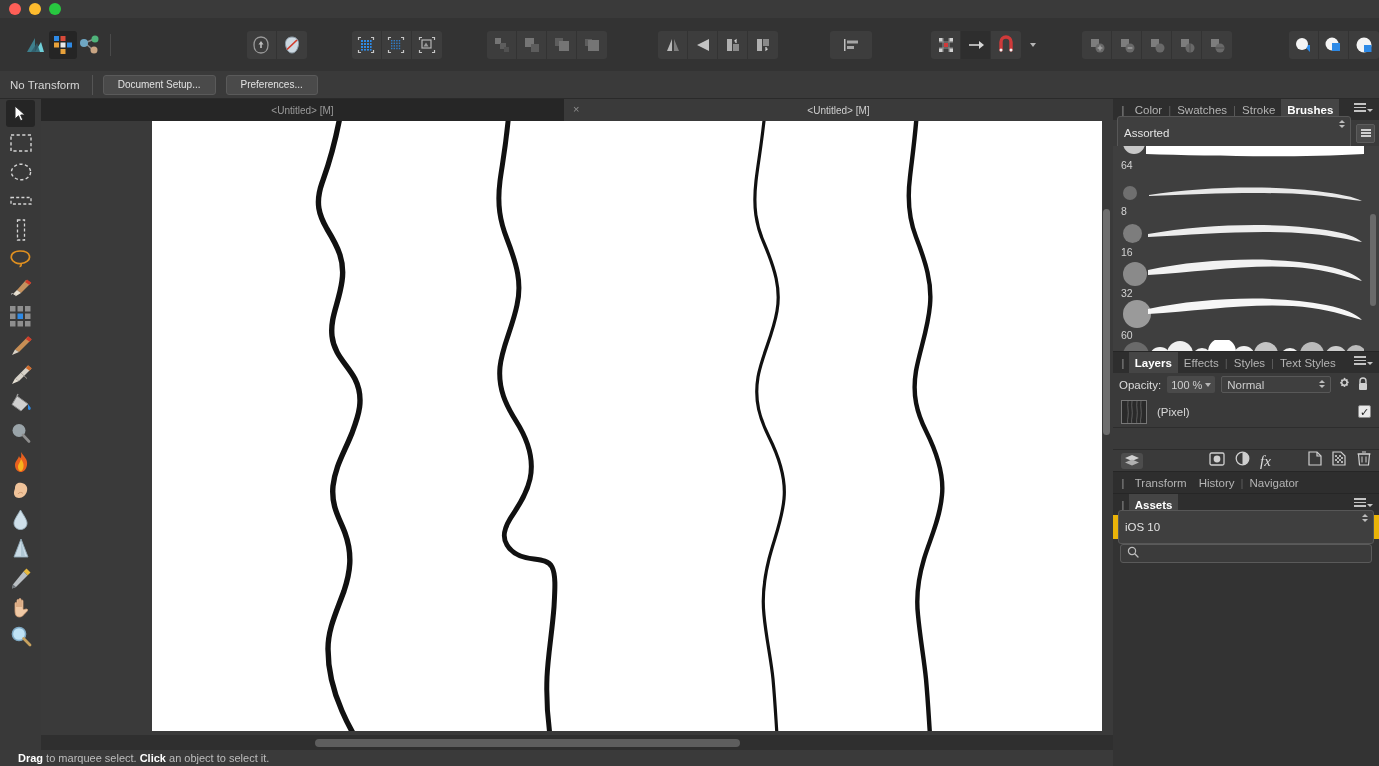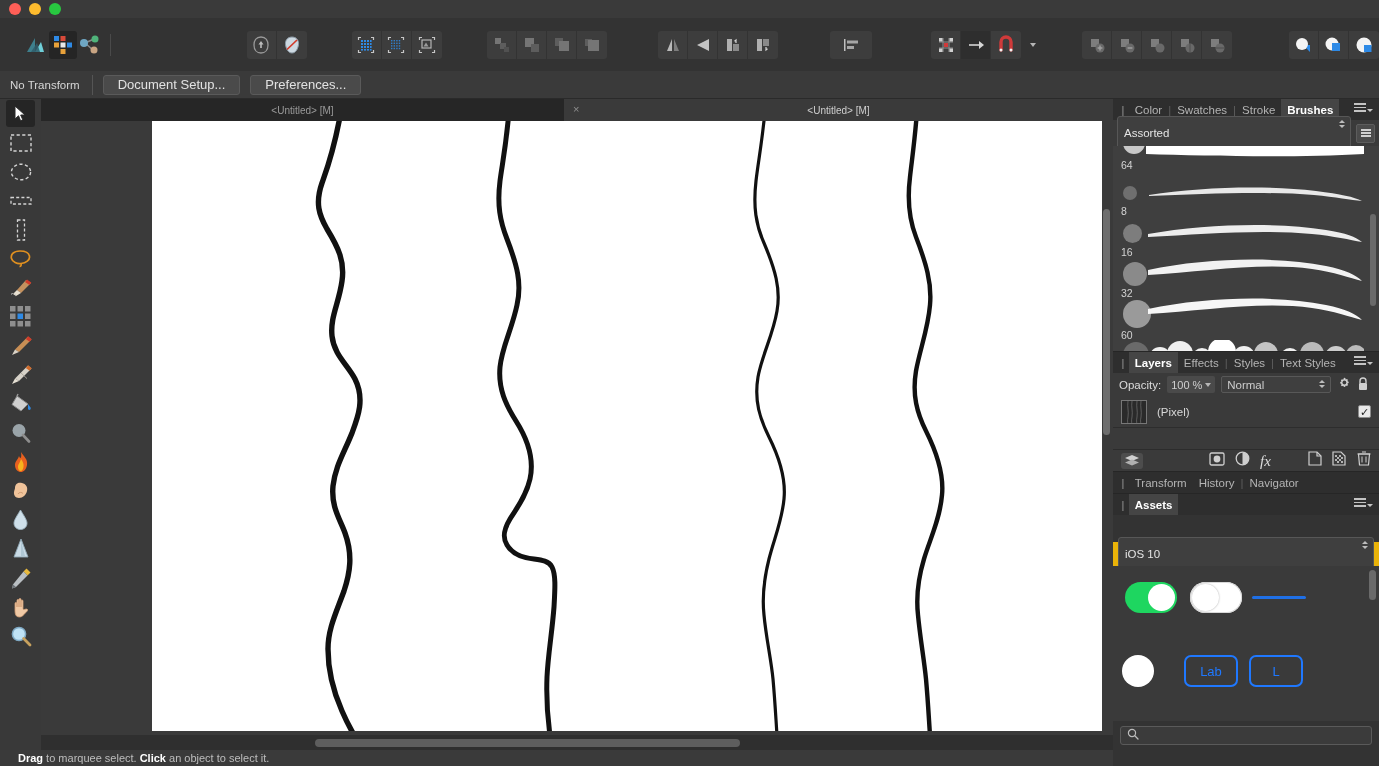--- a/index.html
+++ b/index.html
@@ -57,21 +57,21 @@
   
   .contextbar {
     position: absolute; left: 0; top: 71px; width: 1379px; height: 28px;
     background: #3a3a3a; display: flex; align-items: center;
     border-bottom: 1px solid #2a2a2a;
   }
   .ctx-label { font-size: 11.5px; color: #d6d6d6; padding: 0 12px 0 10px; }
   .ctx-sep { width: 1px; height: 20px; background: #555; }
   .ctx-btn {
     height: 20px; background: #4a4a4a; border: 1px solid #5a5a5a;
-    border-radius: 3px; color: #e2e2e2; font-size: 13px;
+    border-radius: 3px; color: #e2e2e2; font-size: 10px;
     padding: 0 14px; display: flex; align-items: center; margin-left: 10px;
     font-family: "Liberation Sans", sans-serif;
   }
 
   
   .tools {
     position: absolute; left: 0; top: 99px; width: 41px; height: 651px;
     background: #393939;
   }
   .tool {
@@ -192,21 +192,21 @@
   .layer-check {
     width: 13px; height: 13px; border: 1px solid #8c8c8c; background: #e9e9e9; border-radius: 2px;
     display: flex; align-items: center; justify-content: center; font-size: 11px; color: #222; line-height: 10px;
   }
   .layer-toolbar {
     height: 22px; background: #3a3a3a; display: flex; align-items: center; padding: 0 8px; gap: 10px;
     border-top: 1px solid #2c2c2c;
   }
   .lt-spacer { flex: 1; }
 
-  .assets-combo { height: 24px; background: #eab308; display: flex; align-items: center; padding: 0 5px; margin-top: 27px; }
+  .assets-combo { height: 24px; background: #eab308; display: flex; align-items: center; padding: 0 5px; }
   .group-hdr {
     height: 19px; background: #2f2f2f; display: flex; align-items: center; gap: 7px;
     padding-left: 9px; font-size: 11.5px; color: #e0e0e0; position: relative;
   }
   .tri-dn { width: 0; height: 0; border-left: 4.5px solid transparent; border-right: 4.5px solid transparent; border-top: 6px solid #cfcfcf; }
   .assets-body { height: 155px; background: #3a3a3a; position: relative; }
   .toggle { position: absolute; width: 52px; height: 31px; border-radius: 16px; }
   .toggle .knob { position: absolute; width: 27px; height: 27px; border-radius: 50%; background: #fff; top: 2px; }
   .assets-scroll { position: absolute; right: 3px; top: 4px; width: 7px; height: 30px; background: #6a6a6a; border-radius: 4px; }
   .searchrow { height: 28px; background: #333; display: flex; align-items: center; padding: 0 7px; }
@@ -937,37 +937,20 @@
     </div>
     <div class="assets-combo">
       <div class="combo">
         <span>iOS 10</span>
         <span class="spin">
             <i class="up"></i>
             <i class="dn"></i>
           </span>
       </div>
     </div>
-    <div class="assets-body">
-      <div class="toggle" style="left:12px; top:16px; background:#1ed660;">
-        <span class="knob" style="right:2px;"></span>
-      </div>
-      <div class="toggle" style="left:77px; top:16px; background:#ffffff; box-shadow:inset 0 0 0 1px #d8d8d8;">
-        <span class="knob" style="left:2px; box-shadow:0 0 2px rgba(0,0,0,0.35);"></span>
-      </div>
-      <div style="position:absolute;left:139px;top:30px;width:54px;height:2.6px;background:#1f6fe5;border-radius:2px"></div>
-      <div style="position:absolute;left:9px;top:89px;width:32px;height:32px;border-radius:50%;background:#ffffff"></div>
-      <div style="position:absolute;left:71px;top:89px;width:54px;height:32px;border:2.4px solid #1f78ff;border-radius:7px;display:flex;align-items:center;justify-content:center;color:#1f78ff;font-size:13px;overflow:hidden">
-        <span>Lab</span>
-      </div>
-      <div style="position:absolute;left:136px;top:89px;width:54px;height:32px;border:2.4px solid #1f78ff;border-radius:7px;display:flex;align-items:center;justify-content:center;color:#1f78ff;font-size:13px;overflow:hidden">
-        <span>L</span>
-      </div>
-      <div class="assets-scroll"></div>
-    </div>
     <div class="searchrow">
       <div class="searchbox">
         <span>
           <svg width="12" height="12" viewBox="0 0 12 12">
             <circle cx="5" cy="5" r="3.6" fill="none" stroke="#bdbdbd" stroke-width="1.2"></circle>
             <path d="M7.8 7.8 L11 11" stroke="#bdbdbd" stroke-width="1.3" stroke-linecap="round"></path>
           </svg>
         </span>
         <input type="text" style="flex: 1 1 0%; background: transparent; border: none; outline: none; color: rgb(221, 221, 221); font-size: 11.5px; font-family: &quot;Liberation Sans&quot;, sans-serif; padding-left: 5px;" placeholder="">
       </div>

